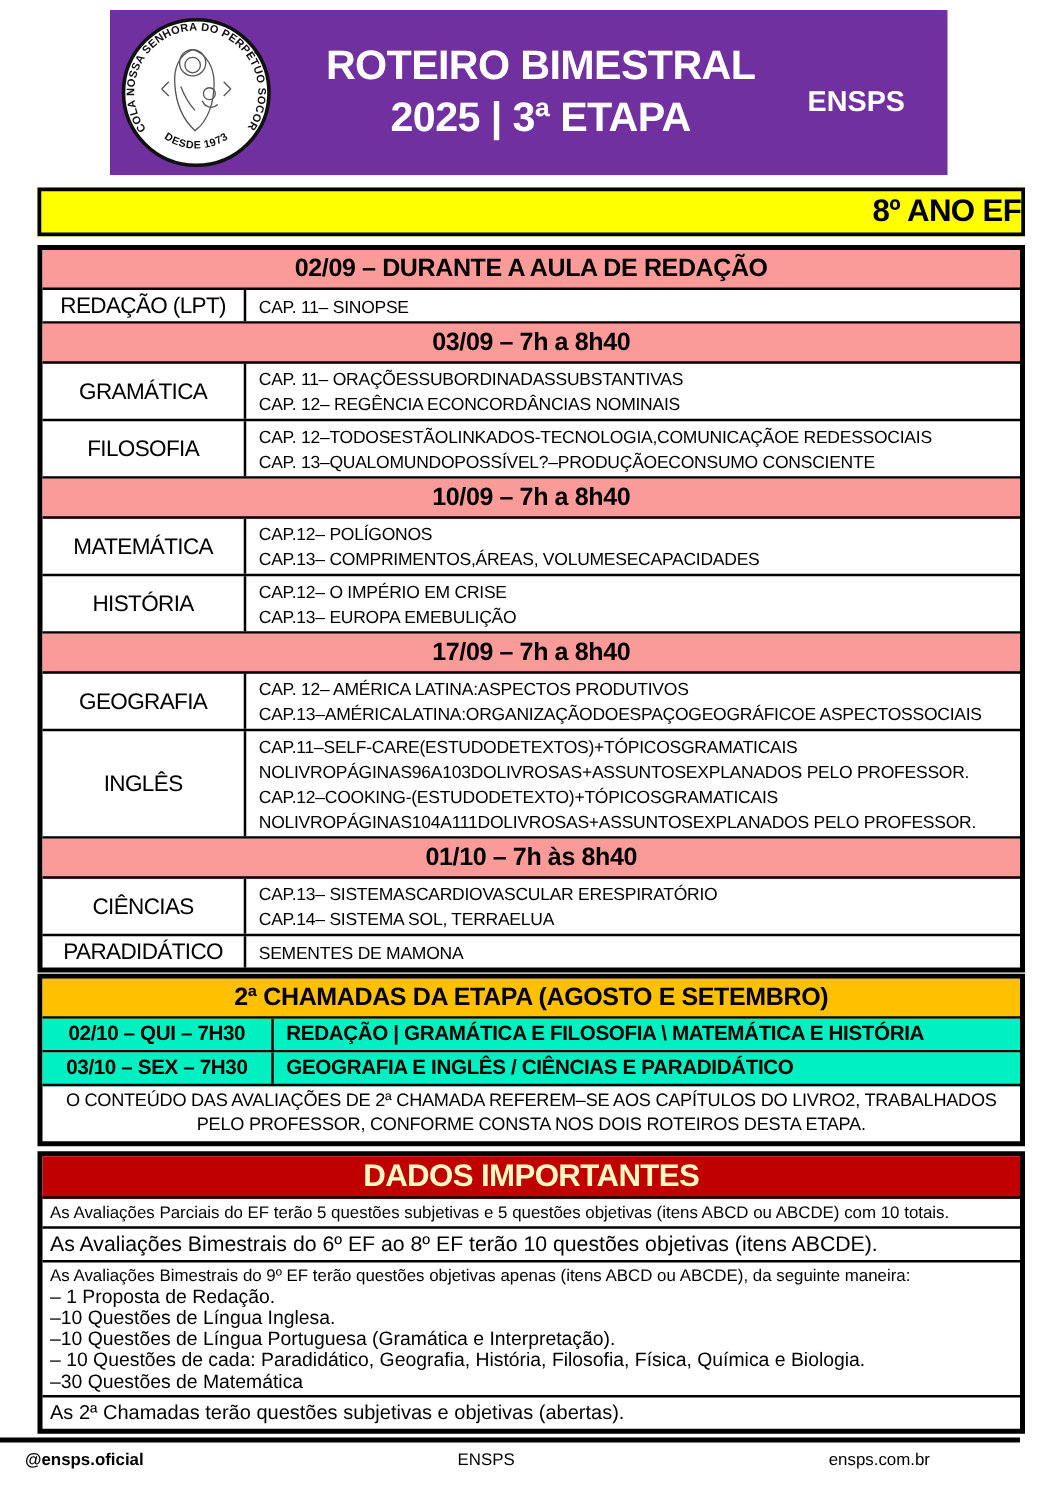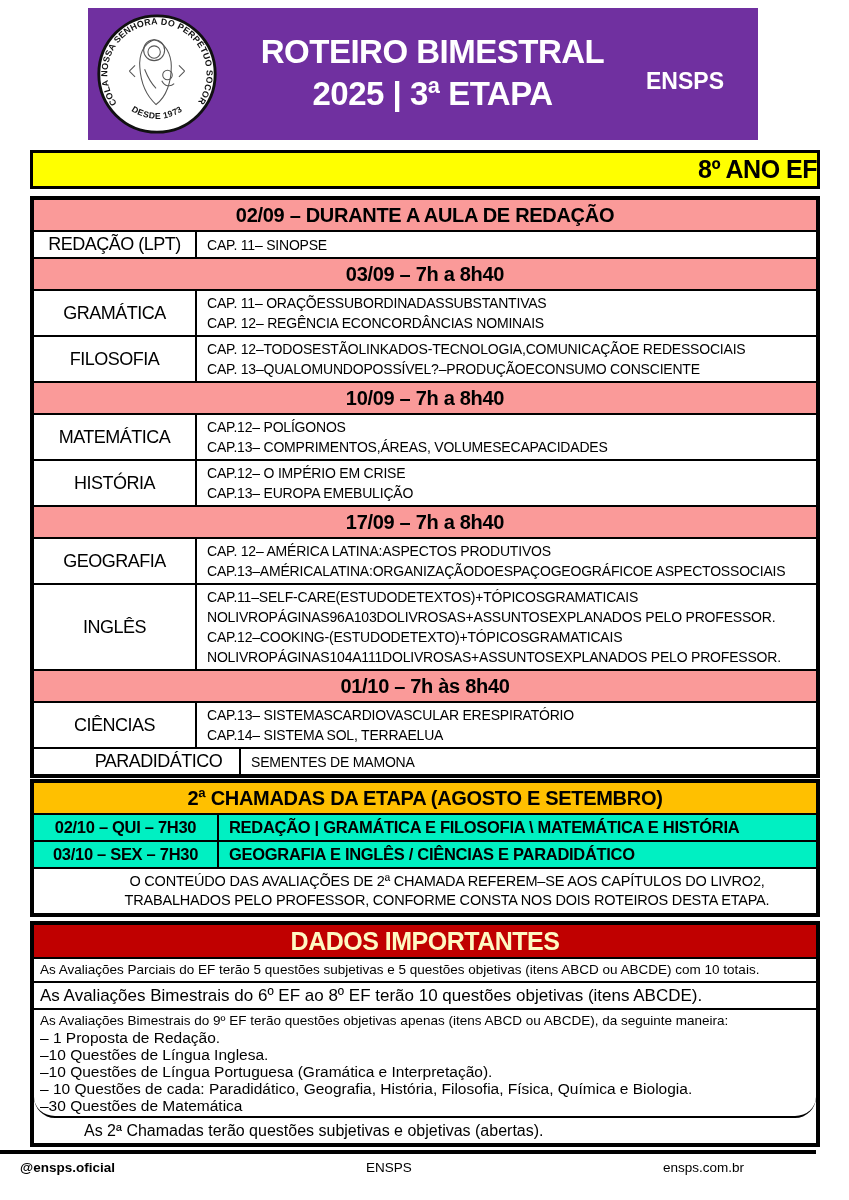--- a/index.html
+++ b/index.html
@@ -17,21 +17,21 @@
   .acronym { color:#fff; font-weight:bold; font-size:23px; margin-right:34px; margin-top:14px; }
 
   
   .grade { position:absolute; left:30px; top:150px; width:790px;
            background:#FFFF00; border:3px solid #000; text-align:right;
            font-weight:bold; font-size:25px; line-height:33px; letter-spacing:-0.5px; }
 
   
   .tbl { position:absolute; left:30px; width:790px; border:4px solid #000; background:#fff; }
   .tbl > div { border-bottom:2px solid #000; }
-  .tbl > div:last-child { border-bottom:none;margin-left:44px; }
+  .tbl > div:last-child { border-bottom:none; }
 
   .schedule { top:196px; }
   .sec-header { background:#FA9A99; text-align:center; font-weight:bold;
                 font-size:20px; line-height:30px; letter-spacing:-0.3px; }
   .row { display:flex; align-items:stretch; }
   .subj { flex:0 0 163px; display:flex; align-items:center; justify-content:center;
           border-right:2px solid #000; font-size:18px; letter-spacing:-0.5px; padding:2px 0; }
   .content { flex:1; display:flex; flex-direction:column; justify-content:center;
              padding:2px 4px 2px 10px; }
   .content .line { font-size:14px; line-height:20px; letter-spacing:-0.2px; font-weight:500; }
@@ -47,21 +47,21 @@
             padding-left:10px; letter-spacing:-0.3px; }
   .mk-note { text-align:center; font-size:14.5px; line-height:19px;
              padding:3px 14px; font-weight:500; letter-spacing:-0.2px; }
 
   
   .dados { top:921px; }
   .d-header { background:#C00000; color:#fef9c3; text-align:center; font-weight:bold;
               font-size:25px; line-height:32px; letter-spacing:-0.5px; }
   .d-small { font-size:13.5px; line-height:20px; padding:1px 6px; font-weight:500; }
   .d-big   { font-size:17px;  line-height:23px; padding:1px 6px; }
-  .d-multi { padding:2px 6px;border-radius:21px; }
+  .d-multi { padding:2px 6px; }
   .d-intro { font-size:13.5px; line-height:17px; font-weight:500; }
   .d-line  { font-size:15.5px; line-height:17px; }
   .d-last  { font-size:16px; line-height:23px; padding:1px 6px; }
 
   
   .footer { position:absolute; left:0; top:1150px; width:764px; }
   .footer-line { width:816px; margin:0 auto; border-top:4px solid #000; }
   .footer-texts { display:flex; justify-content:space-between; padding:6px 20px 0 20px;
                   font-size:13.5px; }
   .f-left { font-weight:bold; }

